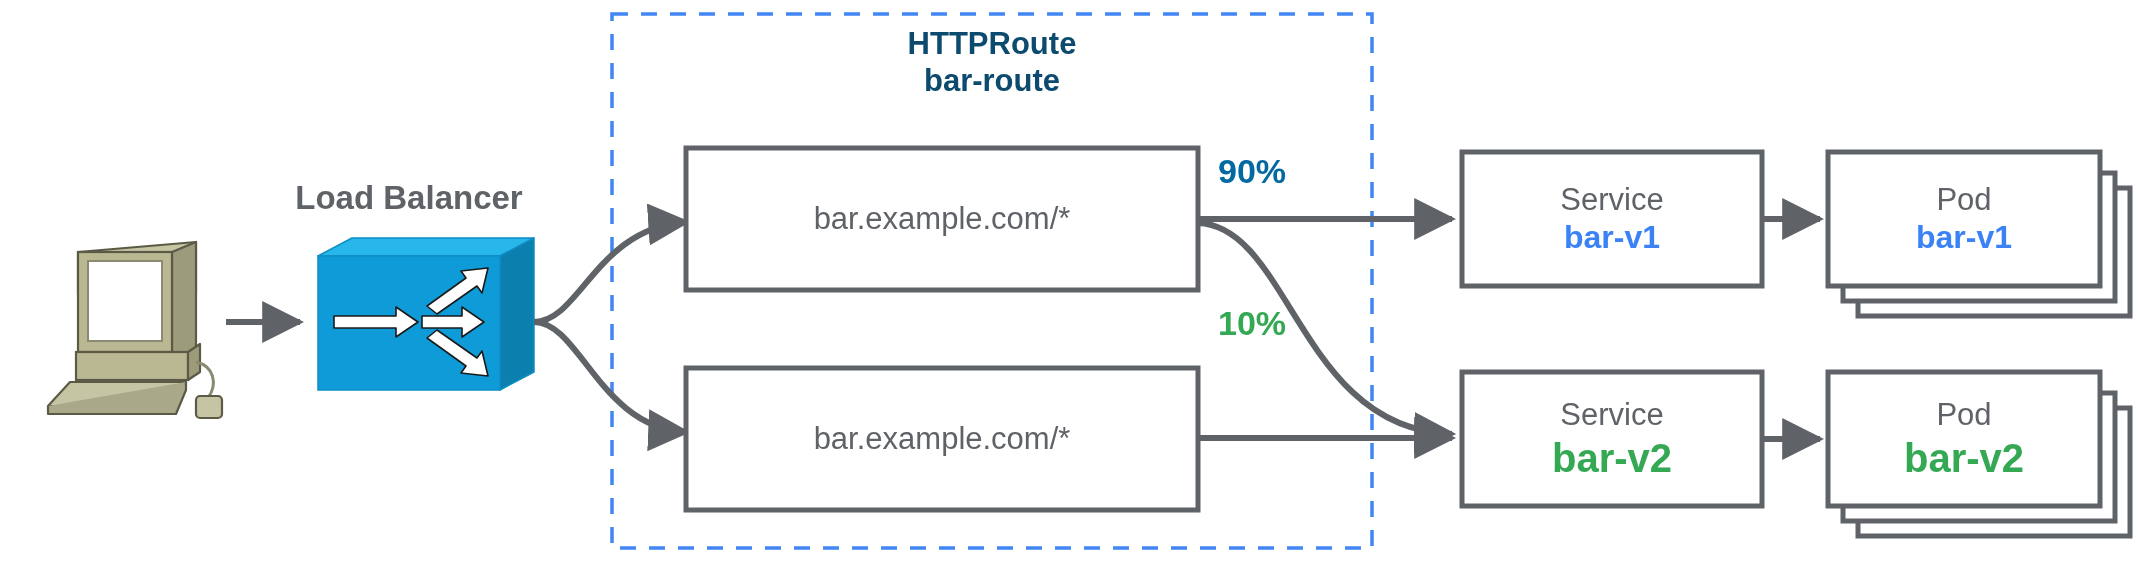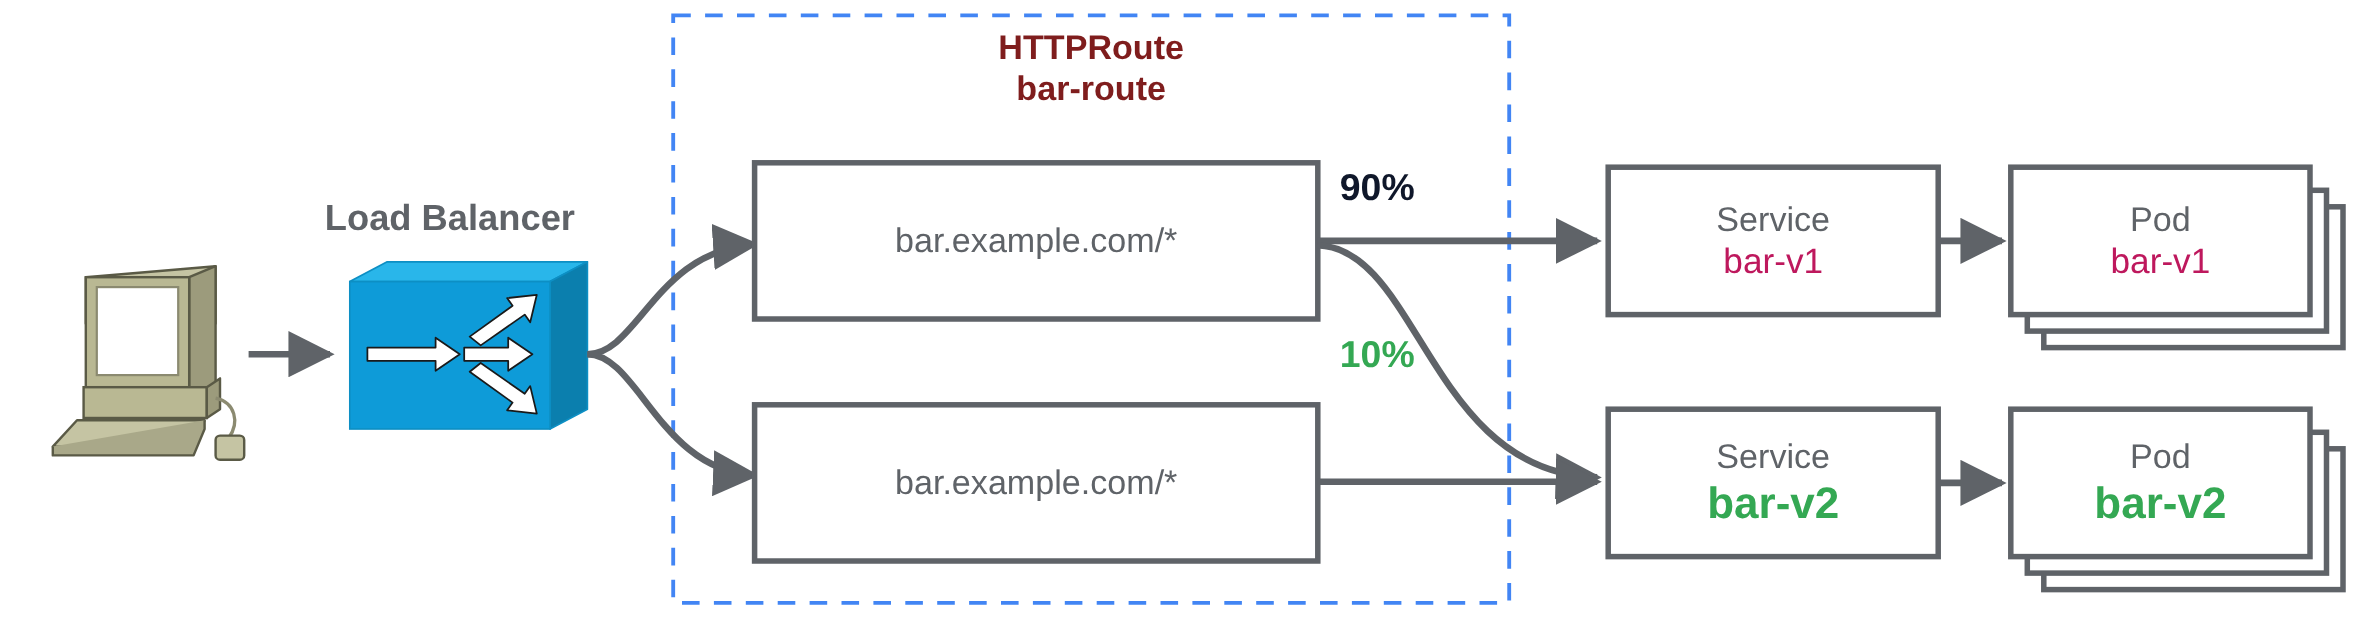--- a/index.html
+++ b/index.html
@@ -38,40 +38,40 @@
     color: #5f6368;
     font-size: 31px;
     font-weight: 400;
   }
   .lbl-gray-bold {
     color: #5f6368;
     font-size: 33px;
     font-weight: 700;
   }
   .lbl-blue-bold {
-    color: #be185d;
+    color: #3b82f6;
     font-size: 32px;
-    font-weight: 400;
+    font-weight: 700;
   }
   .lbl-green-bold {
     color: #34a853;
     font-size: 40px;
     font-weight: 700;
   }
   .pct {
     position: absolute;
     font-size: 34px;
     font-weight: 700;
   }
-  .pct.blue { color: #0f172a; }
+  .pct.blue { color: #0369a1; }
   .pct.green { color: #34a853; }
   .route-title {
     position: absolute;
     text-align: center;
-    color: #7f1d1d;
+    color: #0c4a6e;
     font-size: 31px;
     font-weight: 700;
     line-height: 1.18;
   }
 </style>
 </head>
 <body>
 
 <div id="canvas">
 

